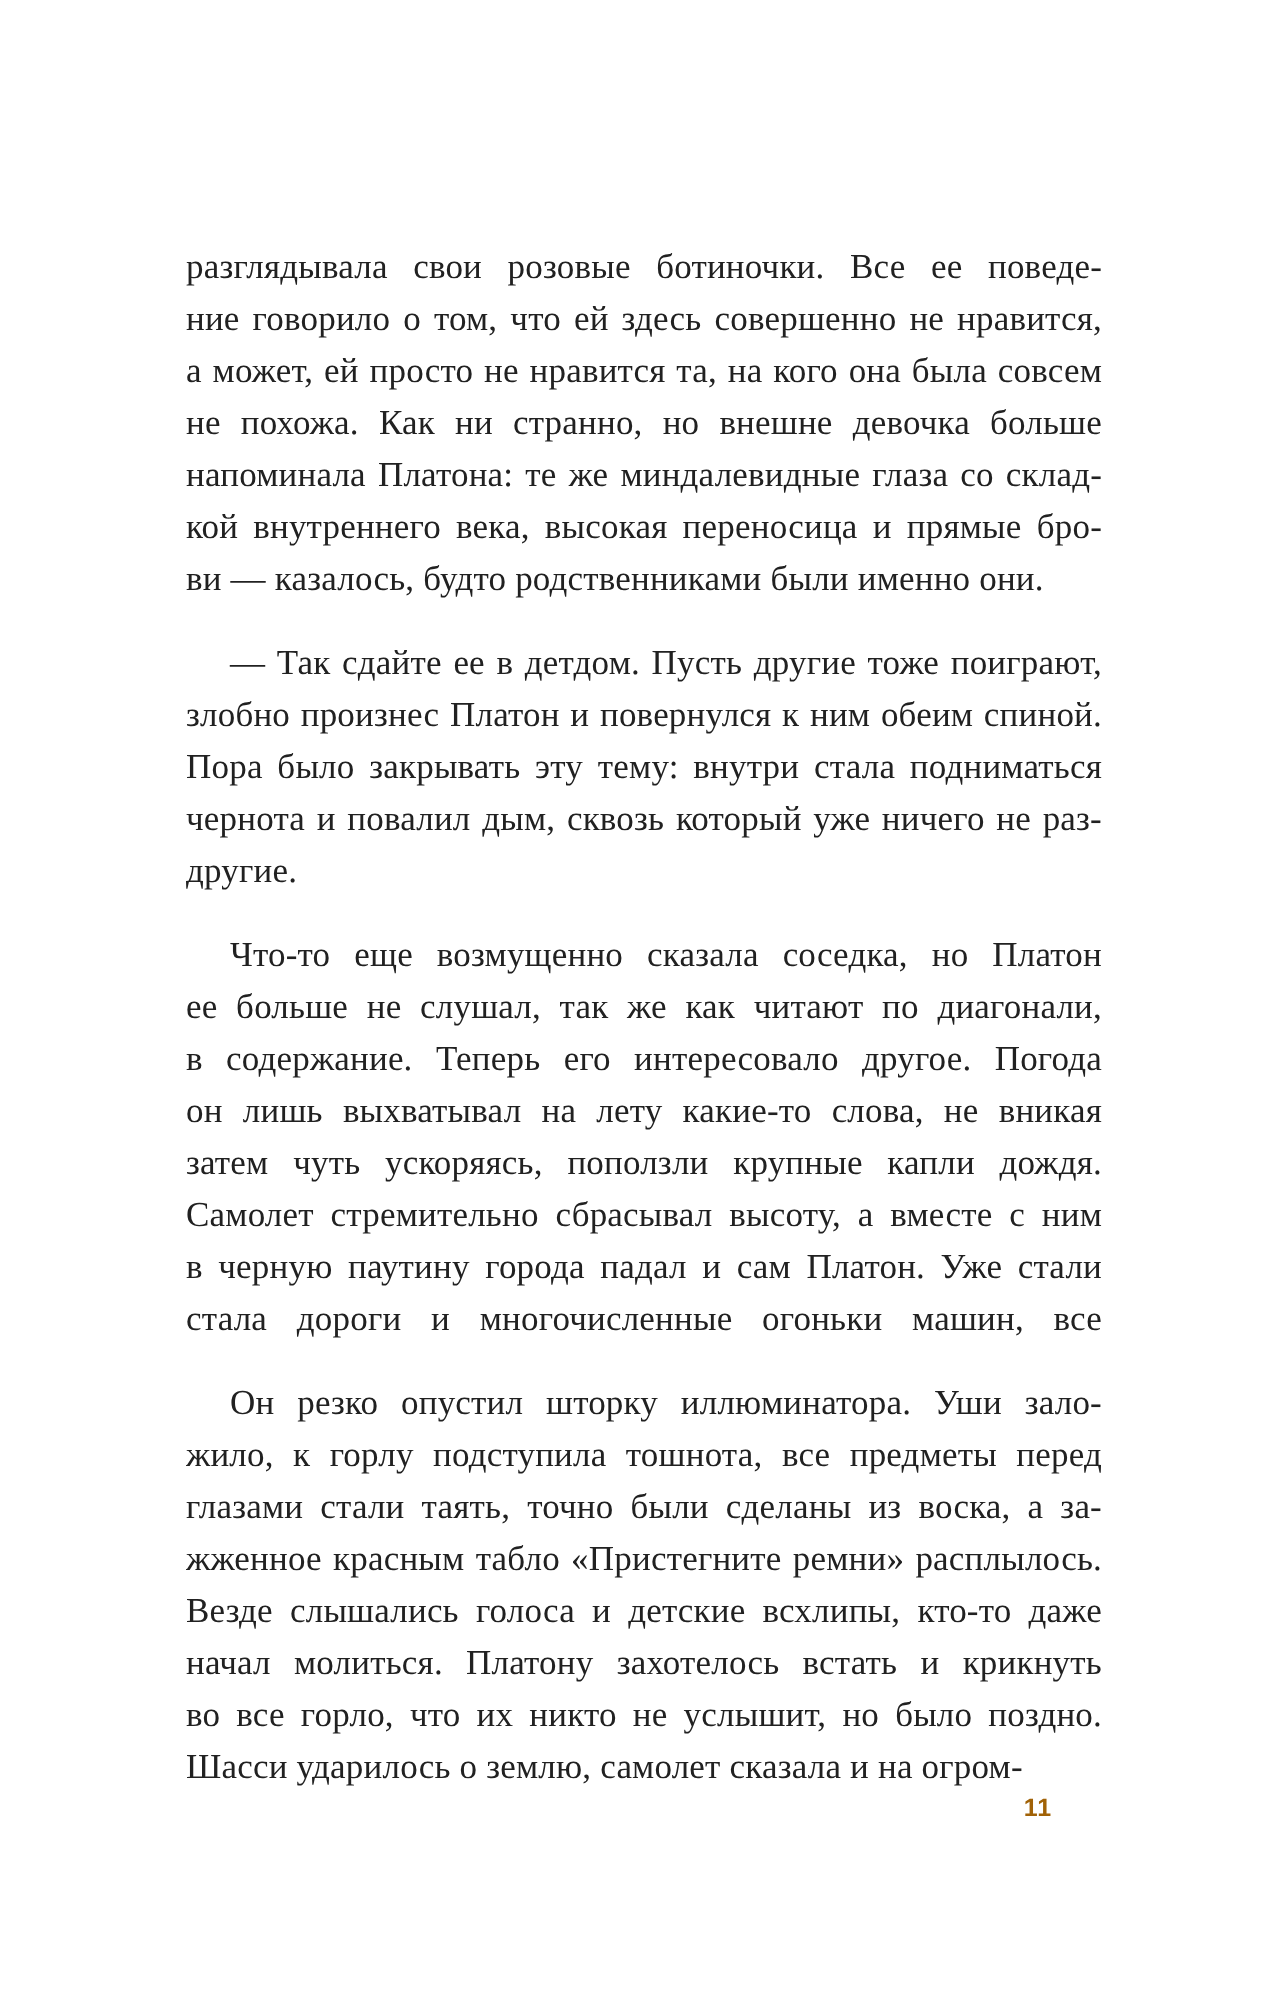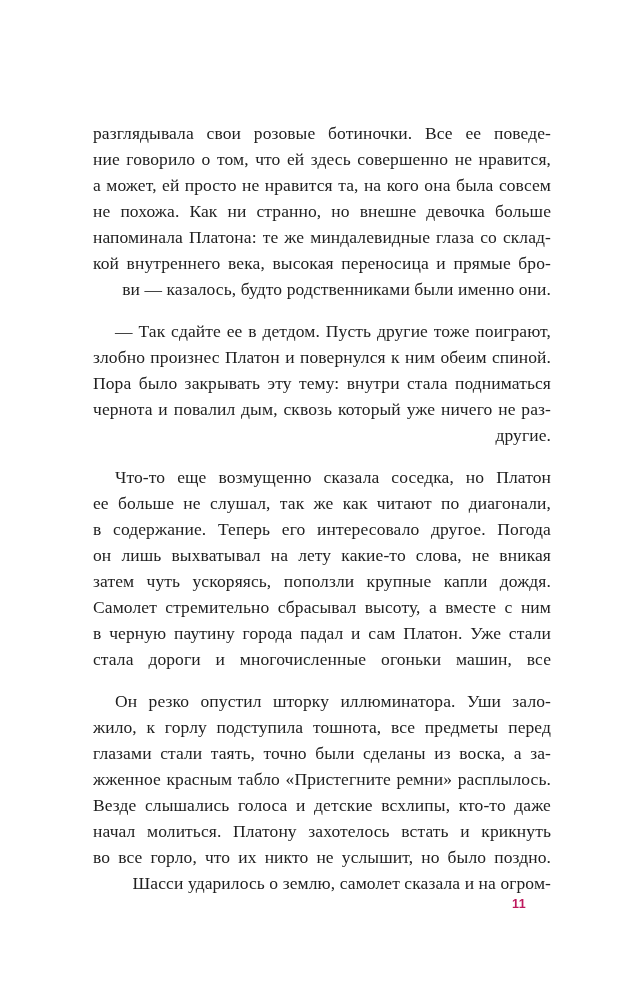--- a/index.html
+++ b/index.html
@@ -41,21 +41,21 @@
     letter-spacing: 0.1px;
   }
   
   .line::after {
     content: "";
     display: inline-block;
     width: 100%;
     height: 0;
   }
   .line.last {
-    text-align: right;
+    text-align: left;
   }
   .line.indent {
     text-indent: 22px;
   }
   .folio {
     position: absolute;
     left: 504px;
     top: 897px;
     width: 30px;
     text-align: center;
@@ -101,14 +101,14 @@
         <div class="line indent">Он резко опустил шторку иллюминатора. Уши зало-</div>
         <div class="line">жило, к горлу подступила тошнота, все предметы перед</div>
         <div class="line">глазами стали таять, точно были сделаны из воска, а за-</div>
         <div class="line">жженное красным табло «Пристегните ремни» расплылось.</div>
         <div class="line">Везде слышались голоса и детские всхлипы, кто-то даже</div>
         <div class="line">начал молиться. Платону захотелось встать и крикнуть</div>
         <div class="line">во все горло, что их никто не услышит, но было поздно.</div>
         <div class="line last">Шасси ударилось о землю, самолет сказала и на огром-</div>
       </div>
     </div>
-  <div class="folio" style="color: #be185d;">11</div>
+  <div class="folio" style="color: #a16207;">11</div>
 </div>
 
 </body></html>

